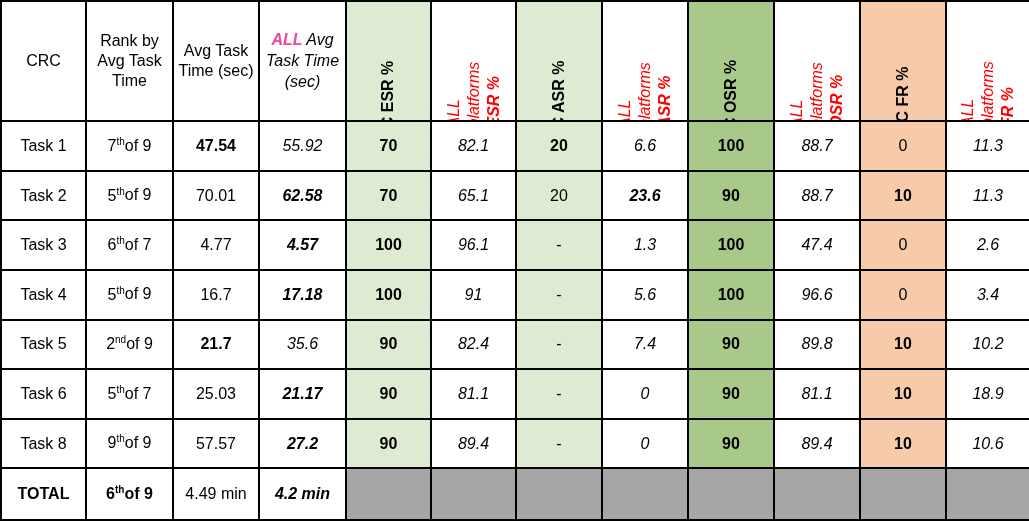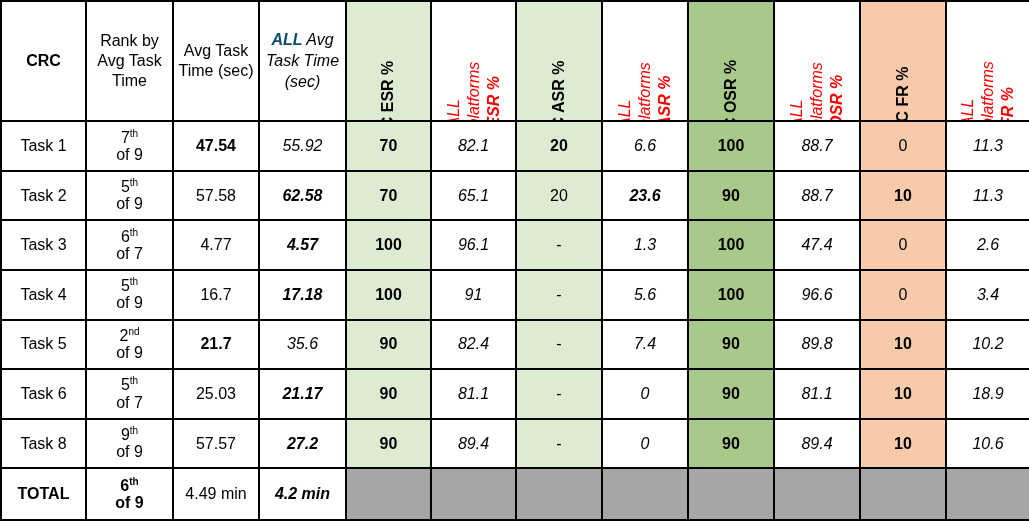--- a/index.html
+++ b/index.html
@@ -29,42 +29,42 @@
     background: #ffffff;
     overflow: hidden;
   }
 
   
   tr.header-row td { height: 112px; }
 
   td.corner-cell {
     background: #000000;
     color: #ffffff;
-    font-weight: bold;
+    font-weight: normal;
     font-size: 20px;
     text-align: left;
     padding-left: 12px;
   }
   td.hdr-plain {
     text-align: left;
     padding: 4px 6px;
     font-size: 16px;
     line-height: 1.25;
     vertical-align: middle;
   }
   td.hdr-all {
     text-align: left;
     padding: 4px 6px;
     font-size: 16px;
     line-height: 1.3;
     font-style: italic;
     vertical-align: middle;
   }
   .all-tag {
-    color: #0c4a6e;
+    color: #ec4899;
     font-weight: bold;
     font-style: italic;
   }
 
   
   td.hdr-rot { position: relative; }
   .rot-wrap {
     position: absolute;
     left: 0; top: 0;
     width: 100%; height: 100%;
@@ -93,21 +93,21 @@
 
   
   tr.data-row td { height: 45px; }
   tr.total-row td { height: 47px; }
 
   td.task-label { font-size: 16px; }
   td.total-label { font-size: 16px; font-weight: bold; }
 
   .rank-stack {
     display: flex;
-    flex-direction: column;
+    flex-direction: row;
     align-items: center;
     justify-content: center;
     line-height: 1.05;
     font-size: 16px;
   }
   .rank-stack .ord sup { font-size: 10px; vertical-align: super; }
   .total-row .rank-stack { font-weight: bold; }
 
   td.num-crc { font-size: 16px; }
   td.num-all { font-size: 16px; font-style: italic; }
@@ -234,21 +234,21 @@
         <td class="num-all ">11.3</td>
       </tr>
       <tr class="data-row">
         <td class="task-label">Task 2</td>
         <td>
           <div class="rank-stack">
             <div class="ord">5<sup>th</sup></div>
             <div>of 9</div>
           </div>
         </td>
-        <td class="num-crc">57.58</td>
+        <td class="num-crc">70.01</td>
         <td class="num-all b">62.58</td>
         <td class="num-crc b fill-lgreen">70</td>
         <td class="num-all ">65.1</td>
         <td class="num-crc fill-lgreen">20</td>
         <td class="num-all b ">23.6</td>
         <td class="num-crc b fill-dgreen">90</td>
         <td class="num-all ">88.7</td>
         <td class="num-crc b fill-orange">10</td>
         <td class="num-all ">11.3</td>
       </tr>

